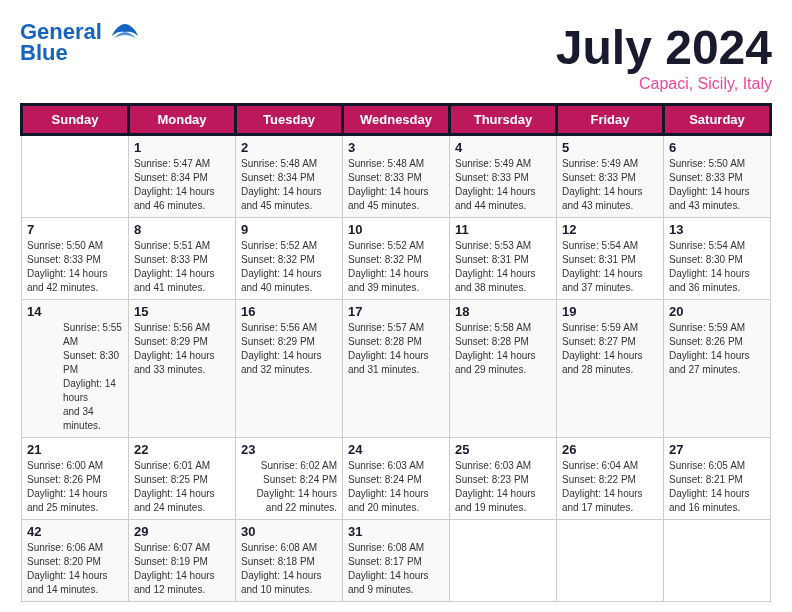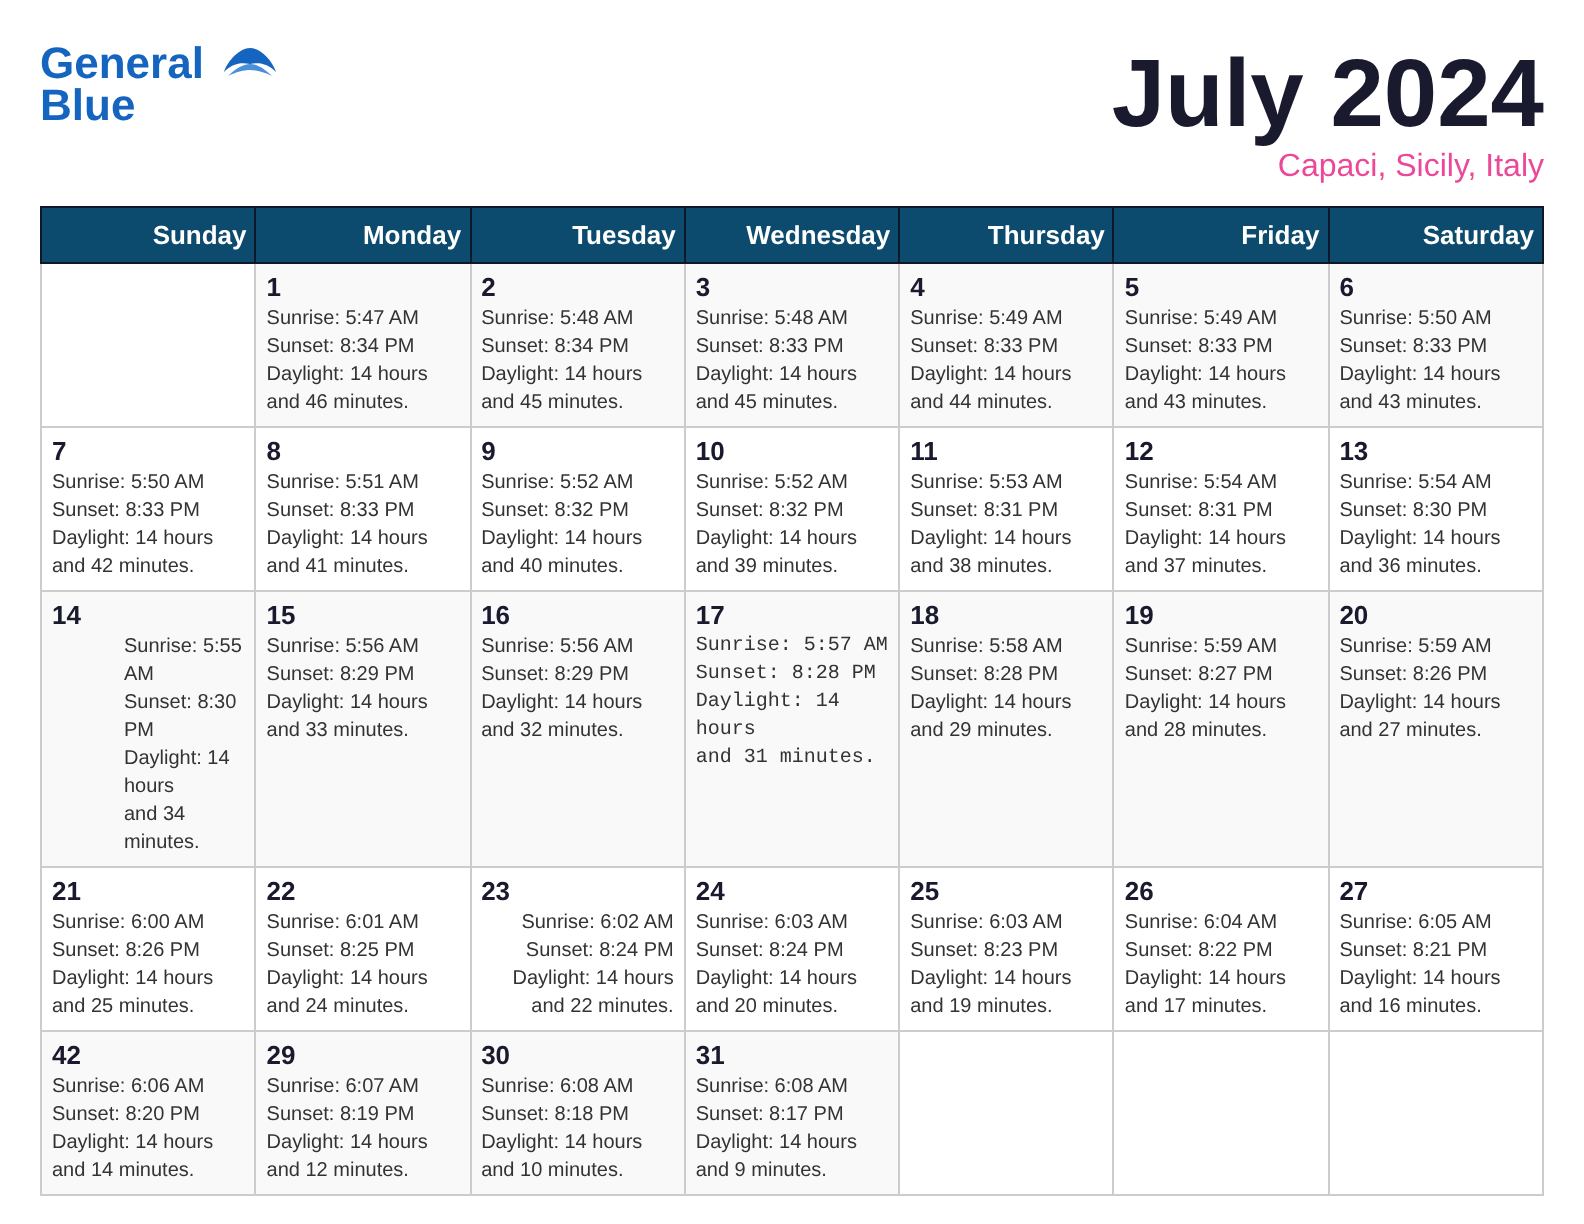--- a/index.html
+++ b/index.html
@@ -31,27 +31,27 @@
     .location {
       font-size: 16px;
       color: #ec4899;
     }
     .calendar {
       width: 100%;
       border-collapse: collapse;
       font-size: 11px;
     }
     .calendar thead th {
-      background: #0c4a6e;
+      background: #be185d;
       color: #fff;
       padding: 6px 4px;
-      text-align: right;
+      text-align: center;
       font-size: 13px;
       font-weight: bold;
-      border: 1px solid #0f172a;
+      border: 3px solid #0f172a;
     }
     .calendar tbody td {
       border: 1px solid #ccc;
       padding: 4px 5px;
       vertical-align: top;
       width: calc(100%/7);
       height: 80px;
       background: #fff;
     }
     .calendar tbody tr:nth-child(odd) td {
@@ -223,21 +223,21 @@
         </td>
         <td>
           <span class="day-number">16</span>
           <div class="day-info" style="white-space: pre-line;">Sunrise: 5:56 AM
 Sunset: 8:29 PM
 Daylight: 14 hours
 and 32 minutes.</div>
         </td>
         <td>
           <span class="day-number">17</span>
-          <div class="day-info" style="white-space: pre-line; font-family: Liberation Mono, monospace;">Sunrise: 5:57 AM
+          <div class="day-info" style="white-space: pre-line;">Sunrise: 5:57 AM
 Sunset: 8:28 PM
 Daylight: 14 hours
 and 31 minutes.</div>
         </td>
         <td>
           <span class="day-number">18</span>
           <div class="day-info" style="white-space: pre-line;">Sunrise: 5:58 AM
 Sunset: 8:28 PM
 Daylight: 14 hours
 and 29 minutes.</div>

